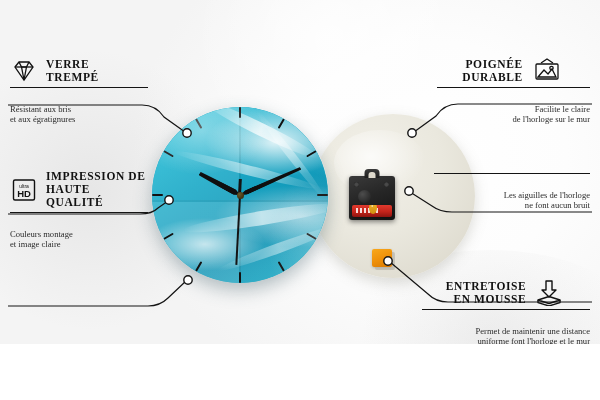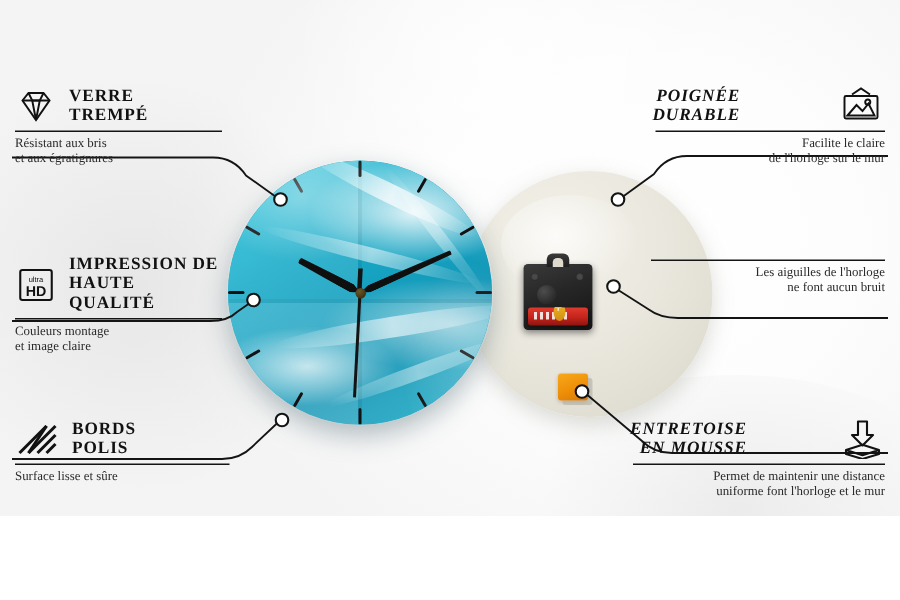--- a/index.html
+++ b/index.html
@@ -105,28 +105,28 @@
     background:#0f0f0f;border-radius:3px 3px 1px 1px;
     clip-path:polygon(22% 0,78% 0,100% 90%,50% 100%,0 90%);}
   .hand.second{width:2px;height:70px;margin-left:-1px;margin-top:-70px;background:#141414;}
   .hand.second:after{content:"";position:absolute;left:-0.5px;bottom:-16px;width:3px;height:18px;background:#141414;}
   .cap{position:absolute;left:50%;top:50%;width:7px;height:7px;margin:-3.5px 0 0 -3.5px;
     border-radius:50%;background:radial-gradient(circle at 35% 32%,#6b5a2a,#2e2206);}
 
   
   .feat{position:absolute;}
   .feat .head{display:flex;align-items:center;gap:8px;}
-  .feat.right .head{justify-content:space-between;font-style:italic;}
+  .feat.right .head{justify-content:center;}
   .title{font-family:"Liberation Serif",serif;font-weight:bold;font-size:11.5px;
     letter-spacing:.6px;color:#111;line-height:13px;text-transform:uppercase;}
   .feat.left .title{text-align:left;}
   .feat.right .title{text-align:right;}
   .rule{height:1px;background:#141414;margin-top:3px;}
   .desc{font-family:"Liberation Serif",serif;font-size:8.6px;color:#2a2a2a;
-    line-height:10.4px;margin-top:2px;}
+    line-height:10.4px;margin-top:16px;}
   .feat.right .desc{text-align:right;}
   .icon{flex:0 0 auto;color:#111;line-height:0;}
 
   svg.conn{position:absolute;left:0;top:0;width:600px;height:400px;pointer-events:none;}
 </style>
 </head>
 <body>
 
 <div id="stage">
 
@@ -260,41 +260,20 @@
         <span>HAUTE QUALITÉ</span>
       </span>
     </div>
     <div class="rule" style="width:138px;"></div>
     <div class="desc">
       <span>Couleurs montage</span><br>
       <span>et image claire</span>
     </div>
   </div>
 
-  <div class="feat left" style="left:10px;top:280px;width:145px;">
-    <div class="head">
-      <span class="icon">
-        <svg width="30" height="24" viewBox="0 0 30 24" stroke="#111" stroke-width="2" fill="none">
-          <path d="M3 21 L21 3"></path>
-            <path d="M3 21 L15 3" transform="translate(6,0)"></path>
-          <path d="M9 21 L27 3"></path>
-            <path d="M15 21 L27 9"></path>
-            <path d="M21 21 L27 15"></path>
-        </svg>
-      </span>
-      <span class="title">
-        <span>BORDS</span><br>
-        <span>POLIS</span>
-      </span>
-    </div>
-    <div class="rule" style="width:143px;"></div>
-    <div class="desc">
-      <span>Surface lisse et sûre</span>
-    </div>
-  </div>
 
   <div class="feat right" style="right:10px;top:58px;width:155px;">
     <div class="head">
       <span class="title">
         <span>POIGNÉE</span><br>
         <span>DURABLE</span>
       </span>
       <span class="icon">
         <svg width="32" height="26" viewBox="0 0 32 26" fill="none" stroke="#111" stroke-width="1.3">
           <path d="M10 5 L16 1 L22 5"></path>

